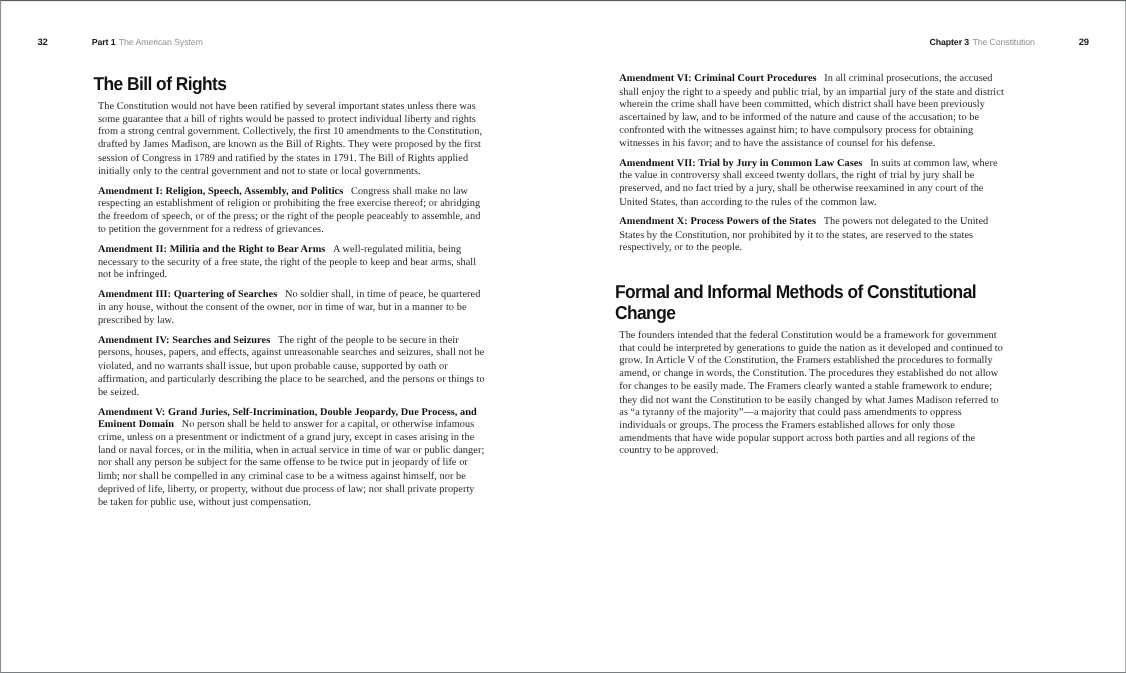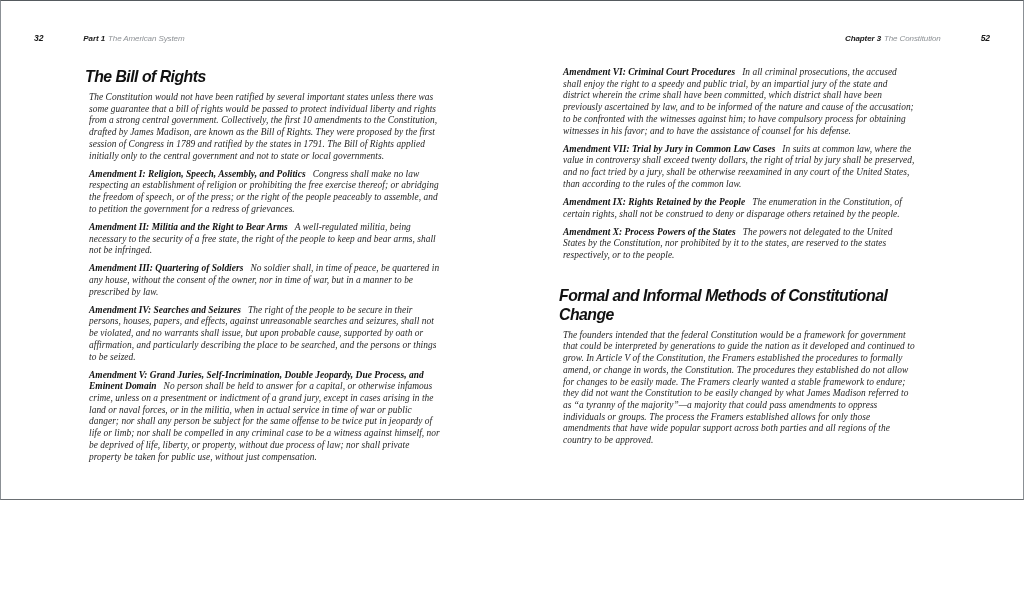--- a/index.html
+++ b/index.html
@@ -9,29 +9,28 @@
   }
   body {
     font-family: "Liberation Serif", "DejaVu Serif", serif;
     color: #1a1a1a;
     -webkit-font-smoothing: antialiased;
   }
 
   #page {
     position: relative;
     width: 1024px;
-    height: 500px;
+    height: 612px;
     box-sizing: border-box;
     background: #ffffff;
     border-top: 1.5px solid #555a5e;
     border-bottom: 1.5px solid #6a6f73;
     border-left: 1px solid #8b9095;
     border-right: 1px solid #8b9095;
     overflow: hidden;
-    font-style: italic;
   }
 
   
   .runhead {
     position: absolute;
     top: 33px;
     font-family: "Liberation Sans", "DejaVu Sans", sans-serif;
     font-size: 7.6px;
     letter-spacing: -0.1px;
     white-space: nowrap;
@@ -113,39 +112,39 @@
 </head>
 <body>
 
 <div id="page">
 
   <div class="runhead left">
     <span class="folio">32</span><span class="runhead-part">Part 1</span><span class="runhead-title">The American System</span>
   </div>
 
   <div class="runhead right">
-    <span class="runhead-part">Chapter 3</span><span class="runhead-title">The Constitution</span><span class="folio">52</span>
+    <span class="runhead-part">Chapter 3</span><span class="runhead-title">The Constitution</span><span class="folio">29</span>
   </div>
 
   <div class="col left">
 
     <h2 class="sec-head">The Bill of Rights</h2>
 
     <p class="body">The Constitution would not have been ratified by several important states unless there was some guarantee that a bill of rights would be passed to protect individual liberty and rights from a strong central government. Collectively, the first 10 amendments to the Constitution, drafted by James Madison, are known as the Bill of Rights. They were proposed by the first session of Congress in 1789 and ratified by the states in 1791. The Bill of Rights applied initially only to the central government and not to state or local governments.</p>
 
     <p class="body">
       <span class="amd-label">Amendment I: Religion, Speech, Assembly, and Politics</span><span class="amd-gap"></span><span>Congress shall make no law respecting an establishment of religion or prohibiting the free exercise thereof; or abridging the freedom of speech, or of the press; or the right of the people peaceably to assemble, and to petition the government for a redress of grievances.</span>
     </p>
 
     <p class="body">
       <span class="amd-label">Amendment II: Militia and the Right to Bear Arms</span><span class="amd-gap"></span><span>A well-regulated militia, being necessary to the security of a free state, the right of the people to keep and bear arms, shall not be infringed.</span>
     </p>
 
     <p class="body">
-      <span class="amd-label">Amendment III: Quartering of Soldiers</span><span class="amd-gap"></span><span>No soldier shall, in time of peace, be quartered in any house, without the consent of the owner, nor in time of war, but in a manner to be prescribed by law.</span>
+      <span class="amd-label">Amendment III: Quartering of Searches</span><span class="amd-gap"></span><span>No soldier shall, in time of peace, be quartered in any house, without the consent of the owner, nor in time of war, but in a manner to be prescribed by law.</span>
     </p>
 
     <p class="body">
       <span class="amd-label">Amendment IV: Searches and Seizures</span><span class="amd-gap"></span><span>The right of the people to be secure in their persons, houses, papers, and effects, against unreasonable searches and seizures, shall not be violated, and no warrants shall issue, but upon probable cause, supported by oath or affirmation, and particularly describing the place to be searched, and the persons or things to be seized.</span>
     </p>
 
     <p class="body">
       <span class="amd-label">Amendment V: Grand Juries, Self-Incrimination, Double Jeopardy, Due Process, and Eminent Domain</span><span class="amd-gap"></span><span>No person shall be held to answer for a capital, or otherwise infamous crime, unless on a presentment or indictment of a grand jury, except in cases arising in the land or naval forces, or in the militia, when in actual service in time of war or public danger; nor shall any person be subject for the same offense to be twice put in jeopardy of life or limb; nor shall be compelled in any criminal case to be a witness against himself, nor be deprived of life, liberty, or property, without due process of law; nor shall private property be taken for public use, without just compensation.</span>
     </p>
 
@@ -155,23 +154,20 @@
 
     <p class="body">
       <span class="amd-label">Amendment VI: Criminal Court Procedures</span><span class="amd-gap"></span><span>In all criminal prosecutions, the accused shall enjoy the right to a speedy and public trial, by an impartial jury of the state and district wherein the crime shall have been committed, which district shall have been previously ascertained by law, and to be informed of the nature and cause of the accusation; to be confronted with the witnesses against him; to have compulsory process for obtaining witnesses in his favor; and to have the assistance of counsel for his defense.</span>
     </p>
 
     <p class="body">
       <span class="amd-label">Amendment VII: Trial by Jury in Common Law Cases</span><span class="amd-gap"></span><span>In suits at common law, where the value in controversy shall exceed twenty dollars, the right of trial by jury shall be preserved, and no fact tried by a jury, shall be otherwise reexamined in any court of the United States, than according to the rules of the common law.</span>
     </p>
 
 
-    <p class="body">
-      <span class="amd-label">Amendment IX: Rights Retained by the People</span><span class="amd-gap"></span><span>The enumeration in the Constitution, of certain rights, shall not be construed to deny or disparage others retained by the people.</span>
-    </p>
 
     <p class="body">
       <span class="amd-label">Amendment X: Process Powers of the States</span><span class="amd-gap"></span><span>The powers not delegated to the United States by the Constitution, nor prohibited by it to the states, are reserved to the states respectively, or to the people.</span>
     </p>
 
     <h2 class="sec-head second">Formal and Informal Methods of Constitutional Change</h2>
 
     <p class="body">The founders intended that the federal Constitution would be a framework for government that could be interpreted by generations to guide the nation as it developed and continued to grow. In Article V of the Constitution, the Framers established the procedures to formally amend, or change in words, the Constitution. The procedures they established do not allow for changes to be easily made. The Framers clearly wanted a stable framework to endure; they did not want the Constitution to be easily changed by what James Madison referred to as “a tyranny of the majority”—a majority that could pass amendments to oppress individuals or groups. The process the Framers established allows for only those amendments that have wide popular support across both parties and all regions of the country to be approved.</p>
 
   </div>

